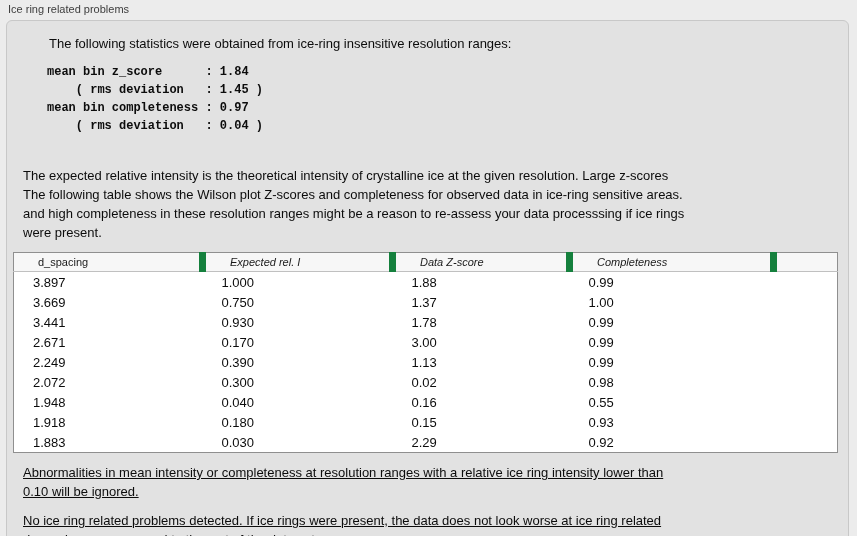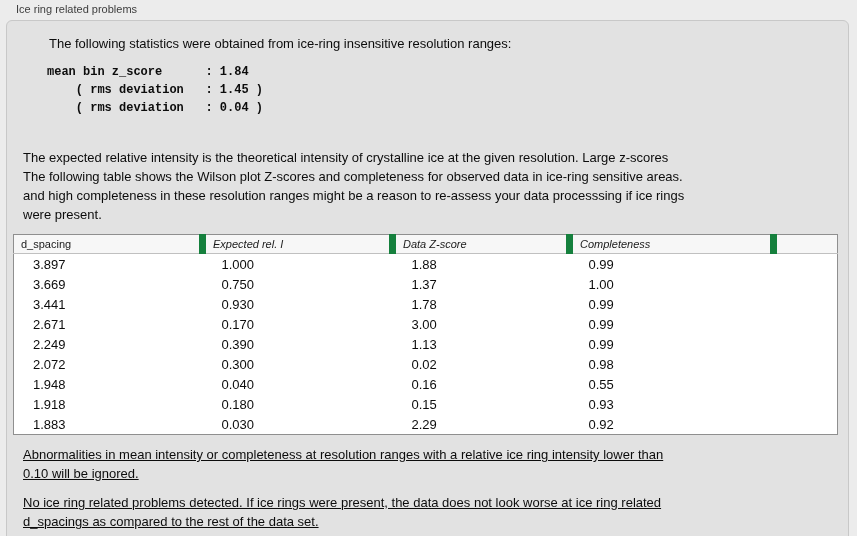--- a/index.html
+++ b/index.html
@@ -11,21 +11,21 @@
     height: 536px;
     background: #ececec;
     font-family: "Liberation Sans", sans-serif;
     color: #0c0c0c;
     overflow: hidden;
     position: relative;
   }
   .group-label {
     position: absolute;
     top: 3px;
-    left: 16px;
+    left: 8px;
     font-size: 11px;
     color: #3d3d3d;
   }
   .groupbox {
     position: absolute;
     top: 20px;
     left: 6px;
     width: 843px;
     height: 540px;
     box-sizing: border-box;
@@ -63,21 +63,21 @@
     margin: 10px 0 0 -4px;
     background: #ffffff;
     border: 1px solid #8f8f8f;
     font-size: 13px;
   }
   table.ice-table th {
     height: 17px;
     font-size: 11px;
     font-weight: normal;
     text-align: left;
-    padding: 0 4px 1px 7px;
+    padding: 0 4px 1px 24px;
     background: #f7f7f7;
     border-bottom: 1px solid #c0c0c0;
     color: #1a1a1a;
     overflow: hidden;
     white-space: nowrap;
   }
   table.ice-table th + th {
     border-left: 7px solid #15803d;
     font-style: italic;
   }
@@ -97,20 +97,21 @@
 
 <div class="group-label">Ice ring related problems</div>
 
 <div class="groupbox">
 
   <div class="body-text intro-text">The following statistics were obtained from ice-ring insensitive resolution ranges:</div>
 
   <div class="mono-block">
     <div class="mono-line">mean bin z_score      : 1.84</div>
     <div class="mono-line">    ( rms deviation   : 1.45 )</div>
+    <div class="mono-line">mean bin completeness : 0.97</div>
     <div class="mono-line">    ( rms deviation   : 0.04 )</div>
   </div>
 
   <div class="body-text table-intro">
     <div>The expected relative intensity is the theoretical intensity of crystalline ice at the given resolution. Large z-scores</div>
     <div>The following table shows the Wilson plot Z-scores and completeness for observed data in ice-ring sensitive areas.</div>
     <div>and high completeness in these resolution ranges might be a reason to re-assess your data processsing if ice rings</div>
     <div>were present.</div>
   </div>
 

